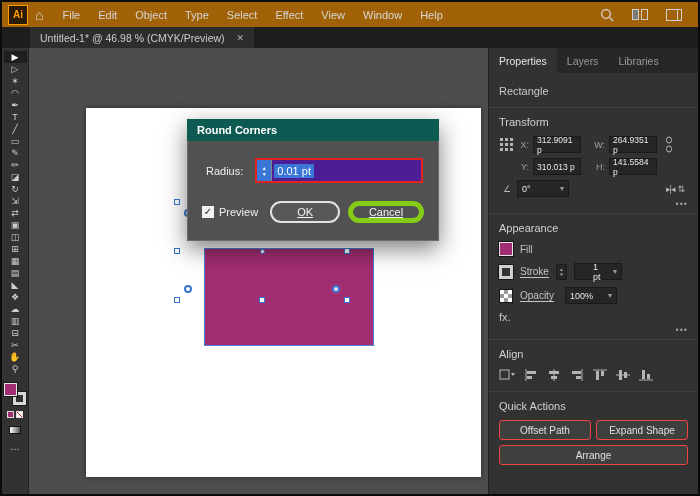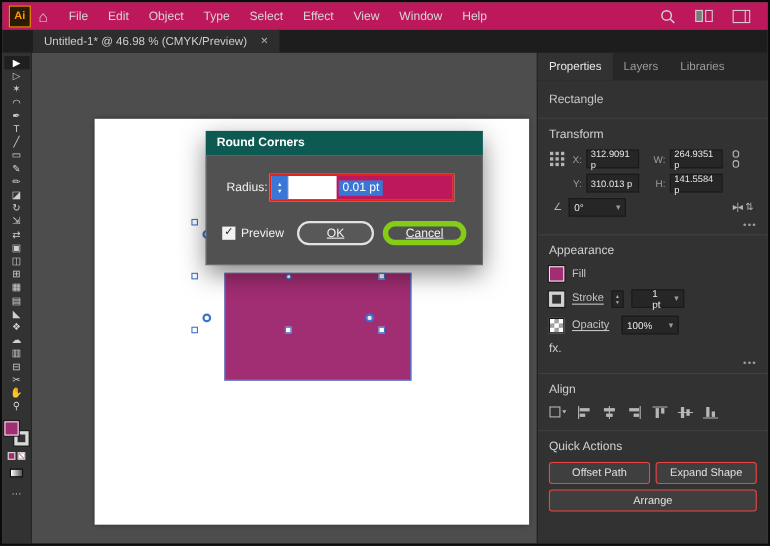--- a/index.html
+++ b/index.html
@@ -1,21 +1,21 @@
 <!DOCTYPE html>
 <html><head>
 <meta charset="utf-8">
 <style>
   * { margin:0; padding:0; box-sizing:border-box; }
   html,body { background:#000; }
   body { font-family:"Liberation Sans","DejaVu Sans",sans-serif; }
   .window { position:relative; width:700px; height:496px; background:#4d4d4d; border:2px solid #0b0b0b; overflow:hidden; }
 
   
-  .menubar { position:absolute; left:0; top:0; right:0; height:25px; background:#be185d; display:flex; align-items:center; z-index:30; }
+  .menubar { position:absolute; left:0; top:0; right:0; height:25px; background:#a16207; display:flex; align-items:center; z-index:30; }
   .app-logo { width:20px; height:20px; margin:0 7px 0 6px; background:#2b1a05; border:1px solid #ff9a00; color:#ff9a00; font-size:10px; font-weight:bold; display:flex; align-items:center; justify-content:center; }
   .home-icon { color:#d6d6d6; font-size:14px; margin-right:10px; }
   .menu-item { color:#d6d6d6; font-size:11px; padding:0 9px; height:25px; display:flex; align-items:center; cursor:default; }
   .menubar-right { margin-left:auto; display:flex; align-items:center; gap:18px; margin-right:16px; }
   .ws-icon { display:flex; gap:2px; }
   .ws-icon .b1 { width:7px; height:11px; border:1px solid #cfcfcf; background:#7a7a7a; }
   .ws-icon .b2 { width:7px; height:11px; border:1px solid #cfcfcf; }
   .panel-ic { width:16px; height:12px; border:1px solid #cfcfcf; position:relative; }
   .panel-ic::after { content:""; position:absolute; right:3px; top:0; bottom:0; width:1px; background:#cfcfcf; }
 
@@ -43,24 +43,24 @@
   .shape-rect { position:absolute; left:175px; top:200px; width:170px; height:98px; border:1px solid #4a82d8; z-index:4; }
   .handle { position:absolute; width:6px; height:6px; background:#fff; border:1px solid #3a74d0; z-index:6; }
   .corner-widget { position:absolute; width:8px; height:8px; border:2px solid #3a74d0; border-radius:50%; background:rgba(255,255,255,.85); z-index:6; }
   .center-point { position:absolute; width:5px; height:5px; background:#fff; border:1px solid #3a74d0; border-radius:50%; z-index:6; }
 
   
   .dialog { position:absolute; left:185px; top:117px; width:252px; z-index:50; box-shadow:0 8px 22px rgba(0,0,0,.5); }
   .dialog-header { height:22px; background:#0d5a52; color:#ffffff; font-size:11px; font-weight:bold; display:flex; align-items:center; padding-left:10px; }
   .dialog-body { position:relative; height:100px; background:#515151; border:1px solid #6b6b6b; border-top:none; }
   .radius-row { position:absolute; left:18px; top:17px; display:flex; align-items:center; }
-  .radius-label { color:#f0f0f0; font-size:11px; margin-right:2px; }
+  .radius-label { color:#f0f0f0; font-size:11px; margin-right:12px; }
   .annotation { display:flex; border:2px solid #e0231c; width:168px; height:25px; background:#fff; }
   .stepper { width:15px; background:#3a76d6; color:#fff; display:flex; flex-direction:column; align-items:center; justify-content:center; font-size:5px; line-height:6px; border-right:1px solid #888; }
-  .radius-input { flex:1; background:#be185d; display:flex; align-items:center; padding-left:2px;margin-left:44px; }
+  .radius-input { flex:1; background:#4c1d95; display:flex; align-items:center; padding-left:2px; }
   .sel-text { background:#3a76d6; color:#ffffff; font-size:11px; padding:1px 3px; }
   .dialog-actions { position:absolute; left:14px; right:14px; top:60px; display:flex; align-items:center; }
   .preview-wrap { display:flex; align-items:center; gap:5px; margin-right:12px; }
   .checkbox { width:12px; height:12px; background:#f2f2f2; color:#1a1a1a; font-size:10px; line-height:12px; text-align:center; }
   .preview-label { color:#f0f0f0; font-size:11px; }
   .dlg-btn { height:22px; border-radius:11px; display:flex; align-items:center; justify-content:center; font-size:11px; color:#f2f2f2; cursor:default;text-decoration:underline; }
   .btn-ok { width:72px; border:2px solid #e2e2e2; background:#585858; margin-right:8px; }
   .btn-cancel { width:78px; border:5px solid #84cc16; background:#515151; }
 
   

